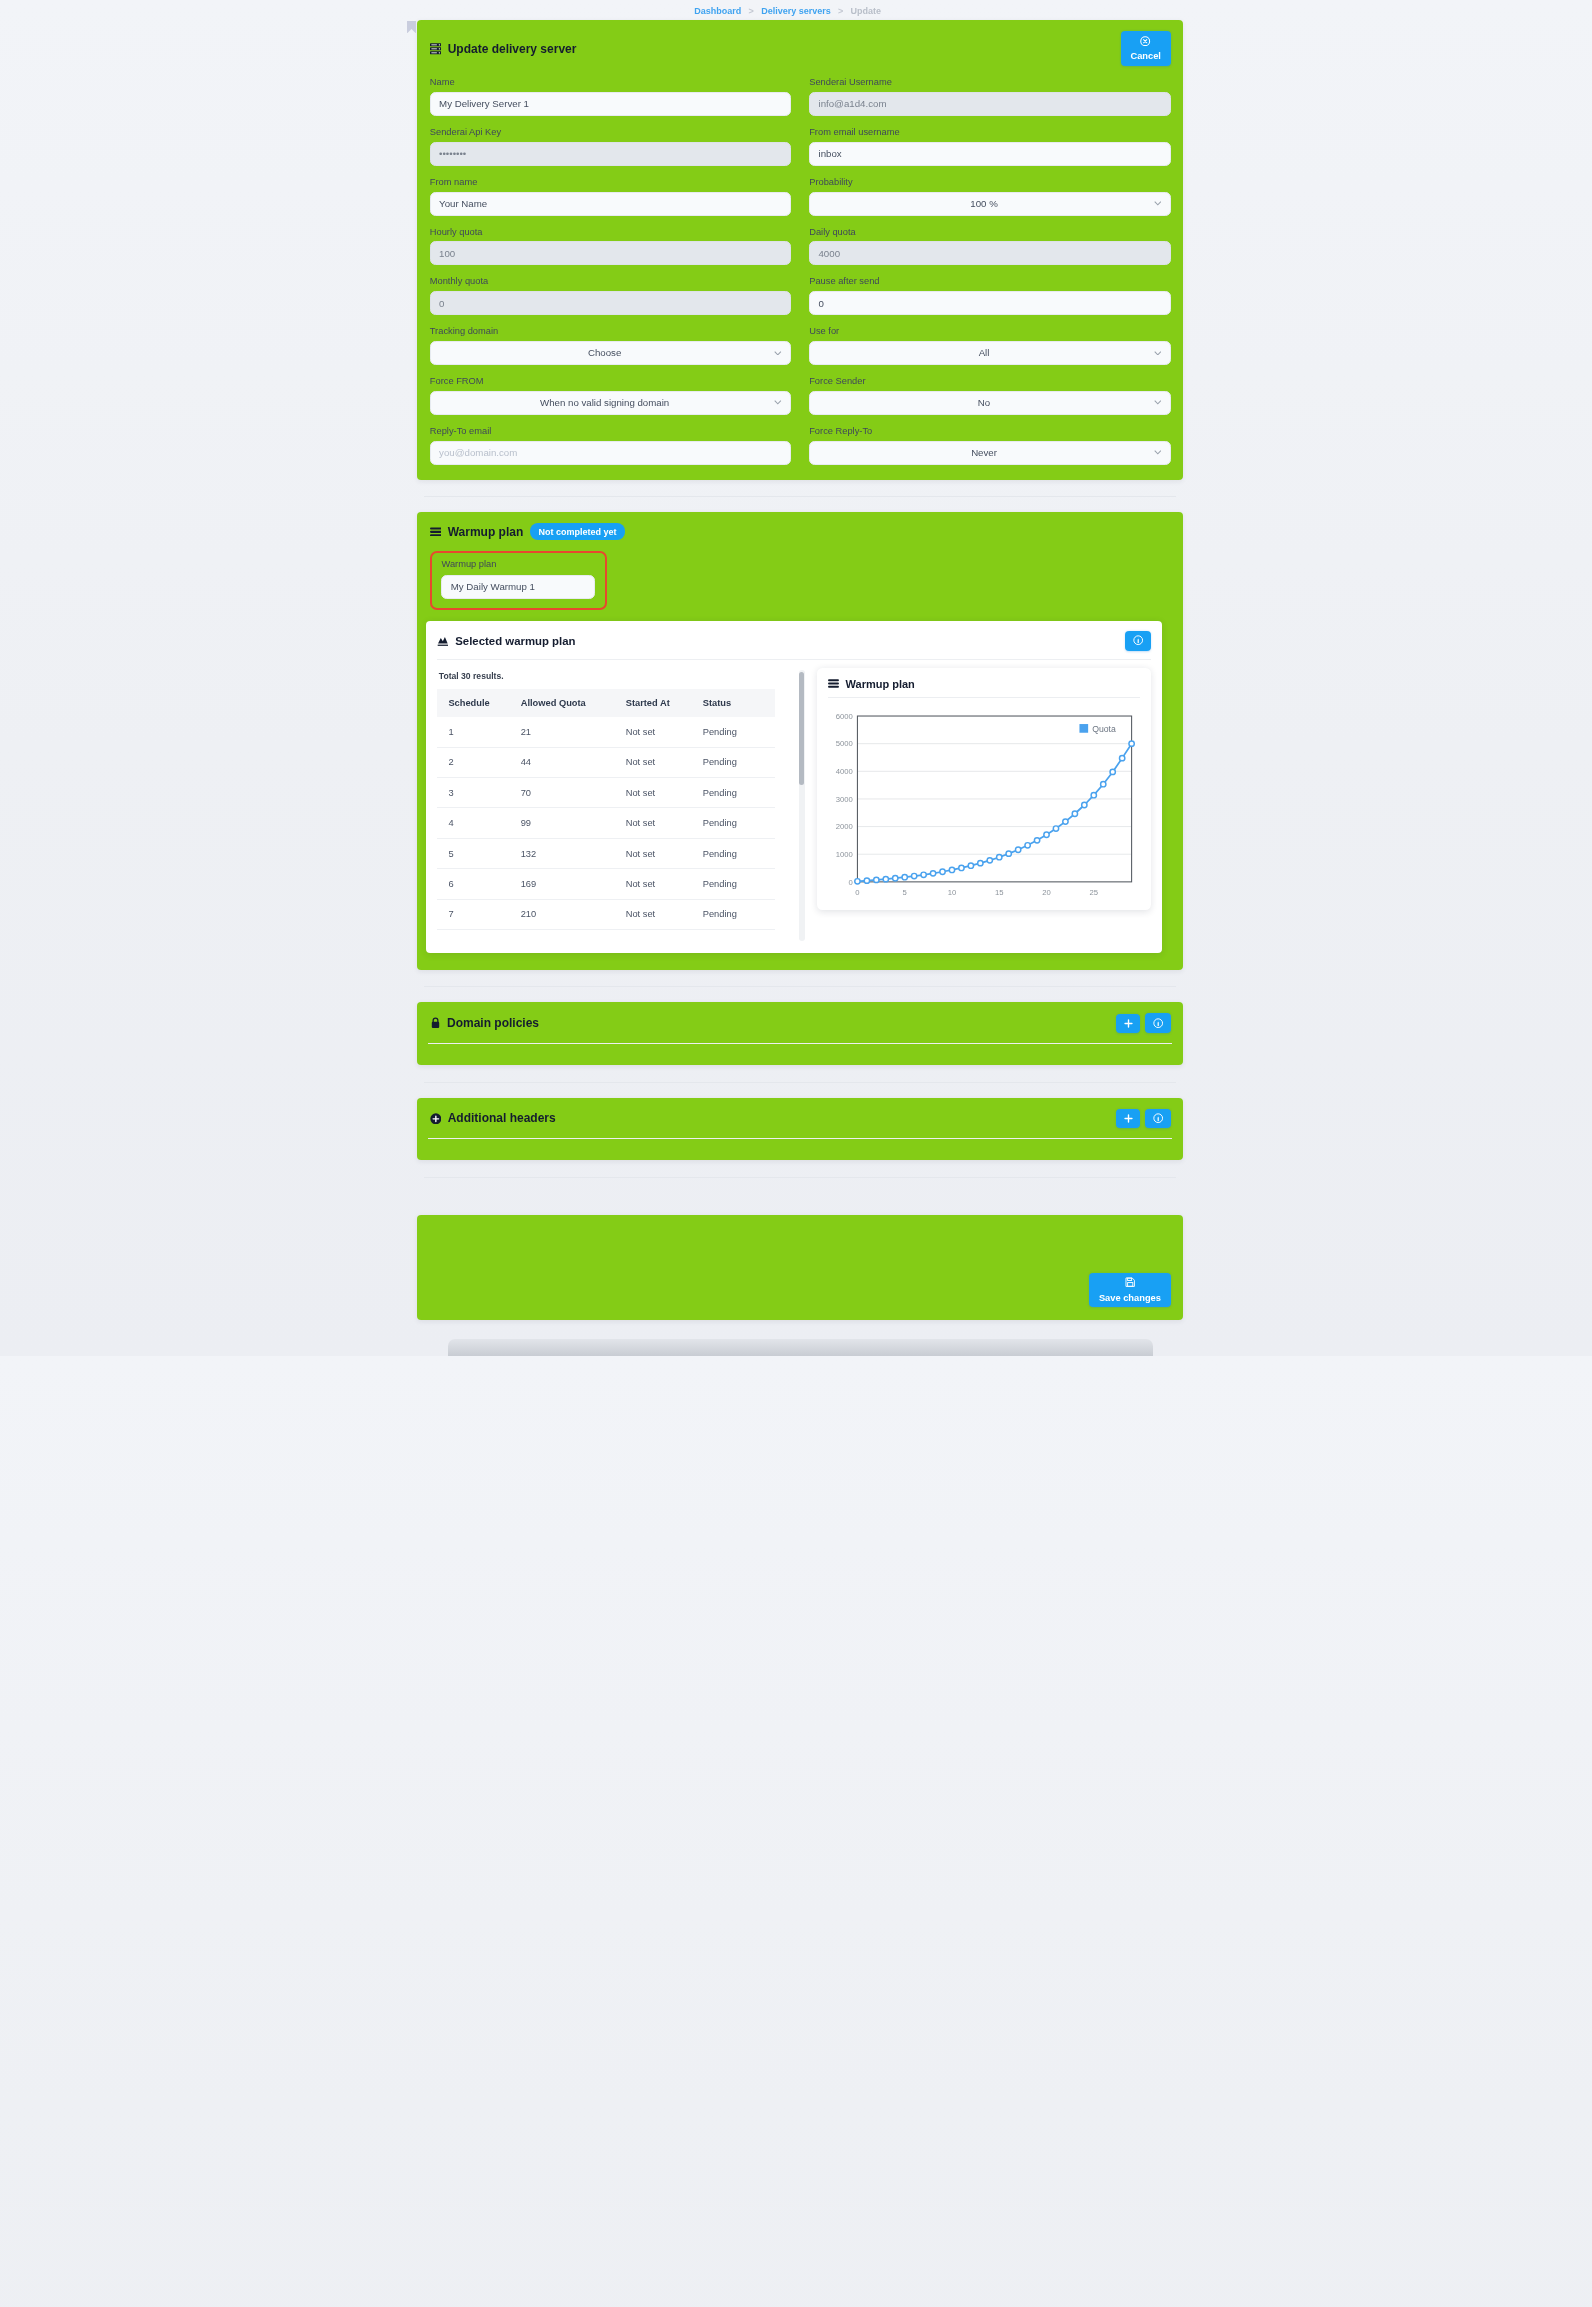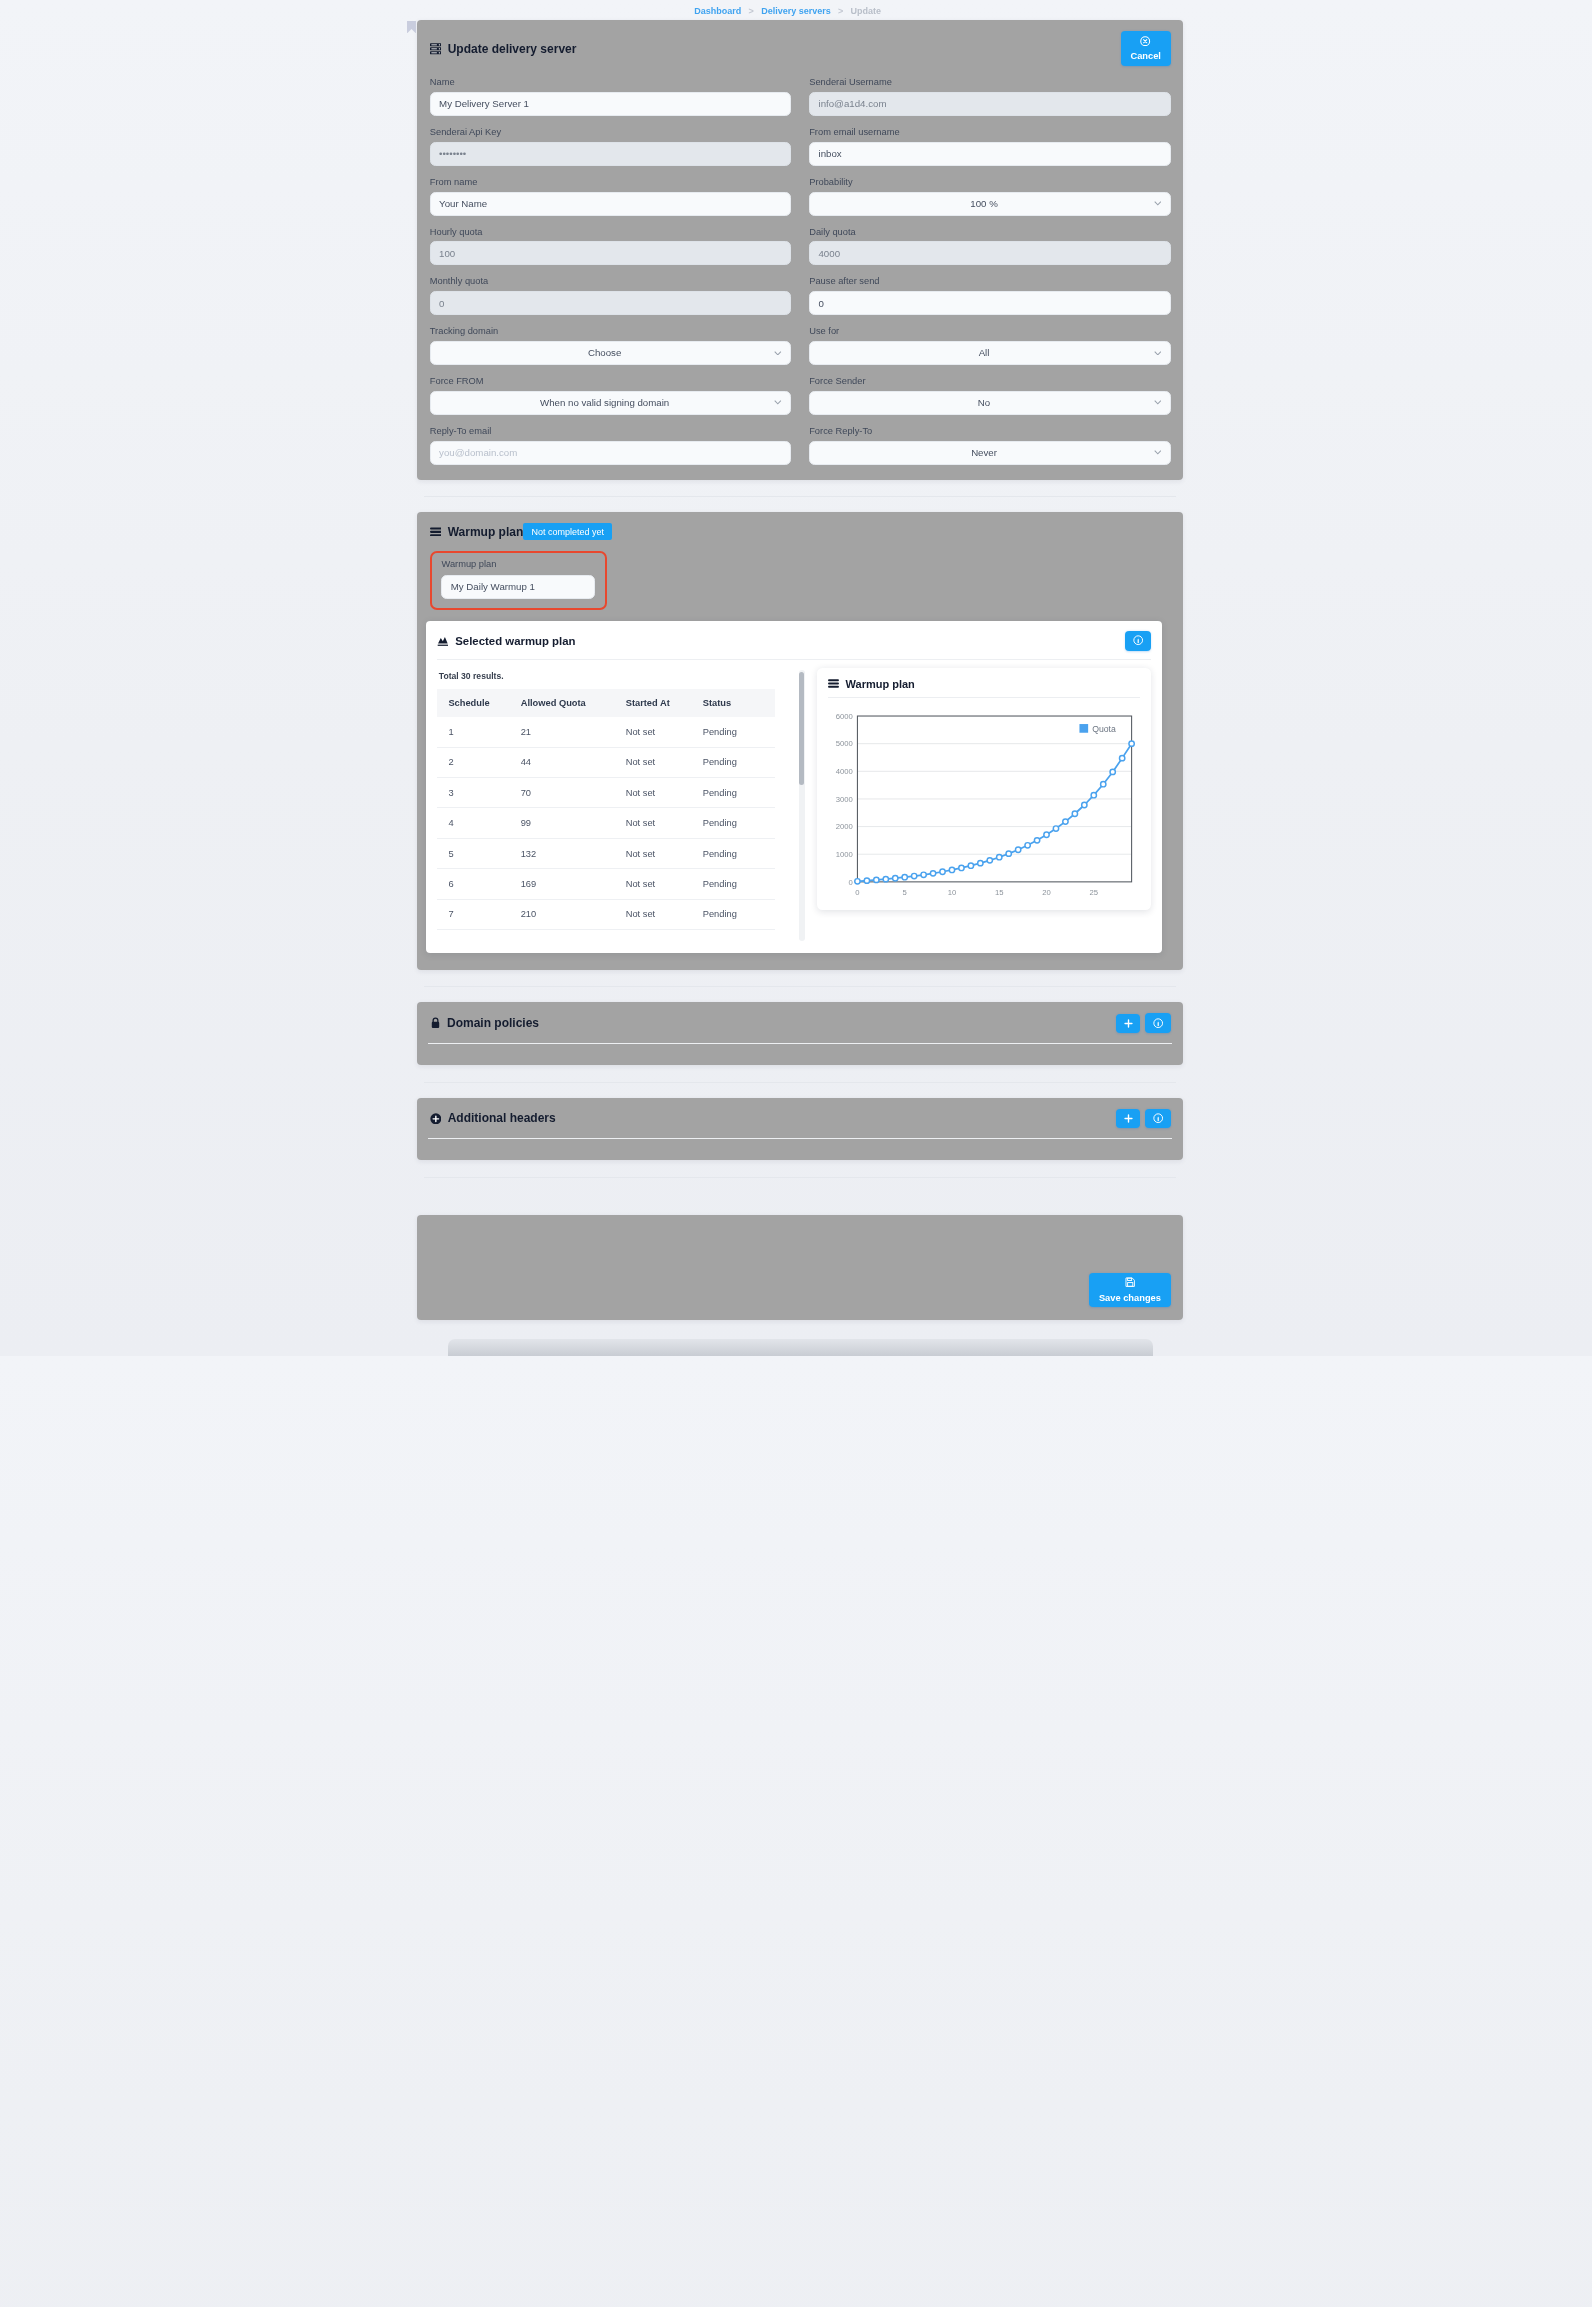--- a/index.html
+++ b/index.html
@@ -14,36 +14,36 @@
 
   
   .crumbs { text-align:center; padding:6.2px 25px 4.1px 0; font-size:9px; font-weight:bold; }
   .crumbs a { color:#3fa3f0; text-decoration:none; cursor:pointer; }
   .crumbs .sep { color:#c3c8d2; margin:0 4.8px; }
   .crumbs .current { color:#b9bfc9; }
 
   .bookmark { position:absolute; left:9px; top:21px; width:9px; height:12.4px; }
 
   
-  .card { background:#a3a3a3; border-radius:4.1px; box-shadow:0 1.4px 5.5px rgba(25,35,60,.07); }
+  .card { background:#84cc16; border-radius:4.1px; box-shadow:0 1.4px 5.5px rgba(25,35,60,.07); }
   .gap-line { border:none; border-top:0.7px solid #e4e7ec; margin:16.6px 7px 15px; }
 
   .card-head { display:flex; align-items:center; padding:11px 12.4px 8.3px 12.4px; }
   .head-title { display:flex; align-items:center; gap:6.2px; font-size:12px; font-weight:600; color:#141c2f; }
   .head-title svg { flex:none; }
   .spacer { flex:1; }
 
   
   .btn { display:inline-flex; align-items:center; gap:4.8px; border:none; cursor:pointer;
          background:#18a0f4; color:#fff; font-family:inherit; font-weight:bold; font-size:9.3px;
          border-radius:4.1px; padding:4.8px 9.7px; box-shadow:0 0.7px 2.1px rgba(20,120,220,.25);flex-direction:column; }
   .btn.sq { padding:4.8px 7.6px; margin-left:4.8px; }
 
-  .badge { background:#18a0f4; color:#fff; font-size:9px; font-weight:normal;
-           padding:3.5px 8.3px; border-radius:2px; }
+  .badge { background:#18a0f4; color:#fff; font-size:9px; font-weight:bold;
+           padding:3.5px 8.3px; border-radius:8px; margin-left:7px; }
 
   
   .form-grid { display:grid; grid-template-columns:repeat(2,1fr); column-gap:18px; row-gap:11px; padding:2.8px 12.4px 15px 12.4px; }
   .flabel { display:block; font-size:9.3px; color:#3f4859; margin-bottom:4.8px; }
   .ctl { width:100%; height:24px; border:0.7px solid #e7ebf0; border-radius:5.5px; background:#f8fafc;
          font-family:inherit; font-size:9.7px; color:#454e5f; padding:0 8.3px; outline:none; }
   .ctl::placeholder { color:#b9c0cc; }
   .ctl.disabled { background:#e3e7ec; border-color:#dde2e8; color:#7a828e; }
   .select { display:flex; align-items:center; cursor:pointer;text-align:center; }
   .select .sel-text { flex:1; overflow:hidden; white-space:nowrap; }

